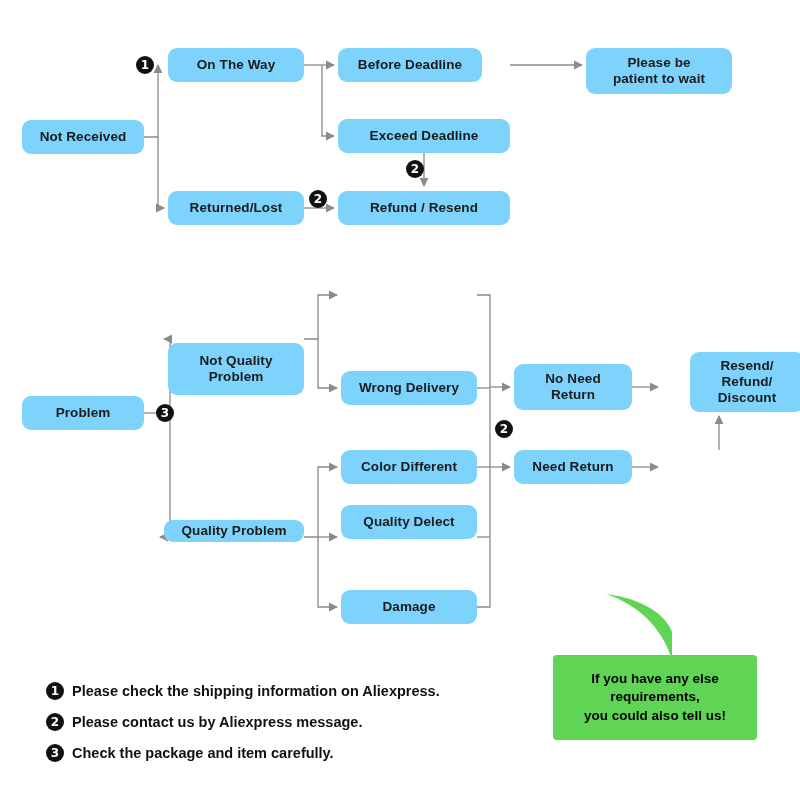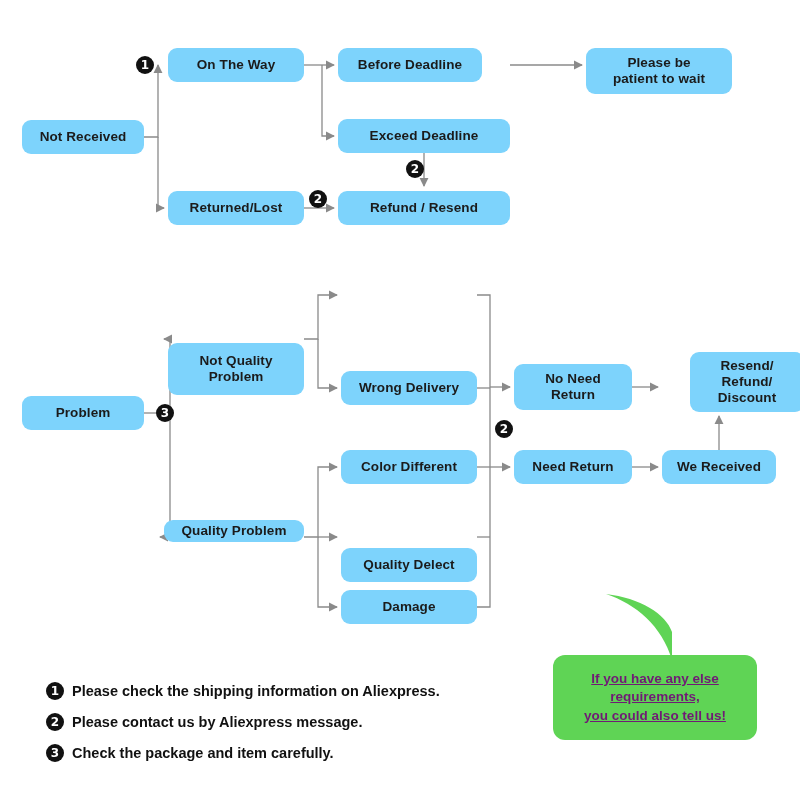--- a/index.html
+++ b/index.html
@@ -80,32 +80,31 @@
     font-weight: bold;
     color: #111111;
   }
   .bubble {
     position: absolute;
     left: 553px;
     top: 655px;
     width: 204px;
     height: 85px;
     background: #5fd455;
-    border-radius: 12px;
-    color: #701a75;
+    border-radius: 4px;
+    color: #000000;
     font-weight: bold;
     font-size: 13.5px;
     line-height: 1.35;
     display: flex;
     align-items: center;
     justify-content: center;
     text-align: center;
     box-sizing: border-box;
     padding: 4px 10px;
-    text-decoration: underline;
   }
   .bubble-tail {
     position: absolute;
     left: 600px;
     top: 592px;
     width: 80px;
     height: 70px;
   }
 </style>
 </head>
@@ -191,35 +190,32 @@
   </div>
   <div class="node" style="left:164px;top:520px;width:140px;height:22px;">
     <span>Quality Problem</span>
   </div>
   <div class="node" style="left:341px;top:371px;width:136px;height:34px;">
     <span>Wrong Delivery</span>
   </div>
   <div class="node" style="left:341px;top:450px;width:136px;height:34px;">
     <span>Color Different</span>
   </div>
-  <div class="node" style="left:341px;top:548px;width:136px;height:34px;">
+  <div class="node" style="left:341px;top:505px;width:136px;height:34px;">
     <span>Quality Delect</span>
   </div>
   <div class="node" style="left:341px;top:590px;width:136px;height:34px;">
     <span>Damage</span>
   </div>
   <div class="node" style="left:514px;top:364px;width:118px;height:46px;white-space:pre-line;">
     <span>No Need
 Return</span>
   </div>
   <div class="node" style="left:514px;top:450px;width:118px;height:34px;">
     <span>Need Return</span>
-  </div>
-  <div class="node" style="left:662px;top:450px;width:114px;height:34px;">
-    <span>We Received</span>
   </div>
   <div class="node" style="left:690px;top:352px;width:114px;height:60px;white-space:pre-line;">
     <span>Resend/
 Refund/
 Discount</span>
   </div>
 
   <div class="marker" style="left:136px;top:56px;">1</div>
   <div class="marker" style="left:309px;top:190px;">2</div>
   <div class="marker" style="left:406px;top:160px;">2</div>

